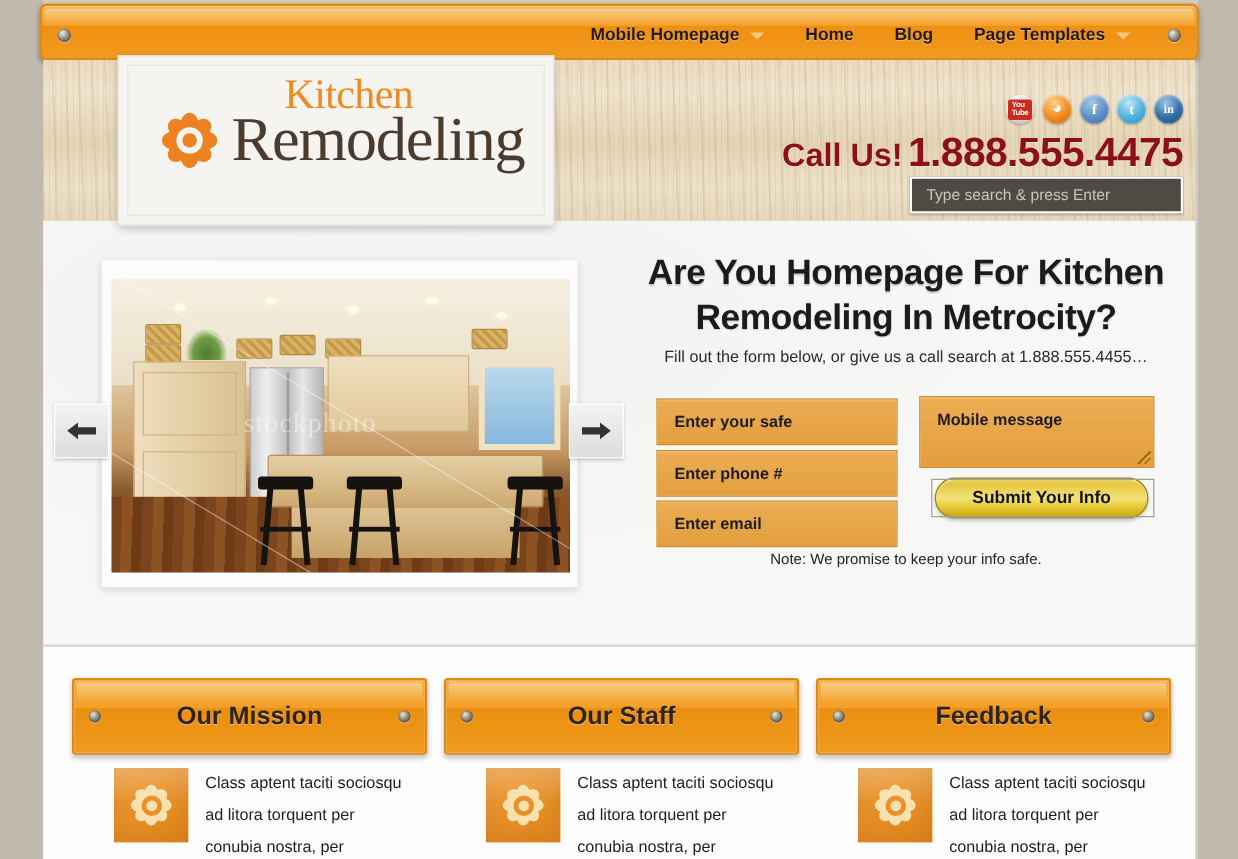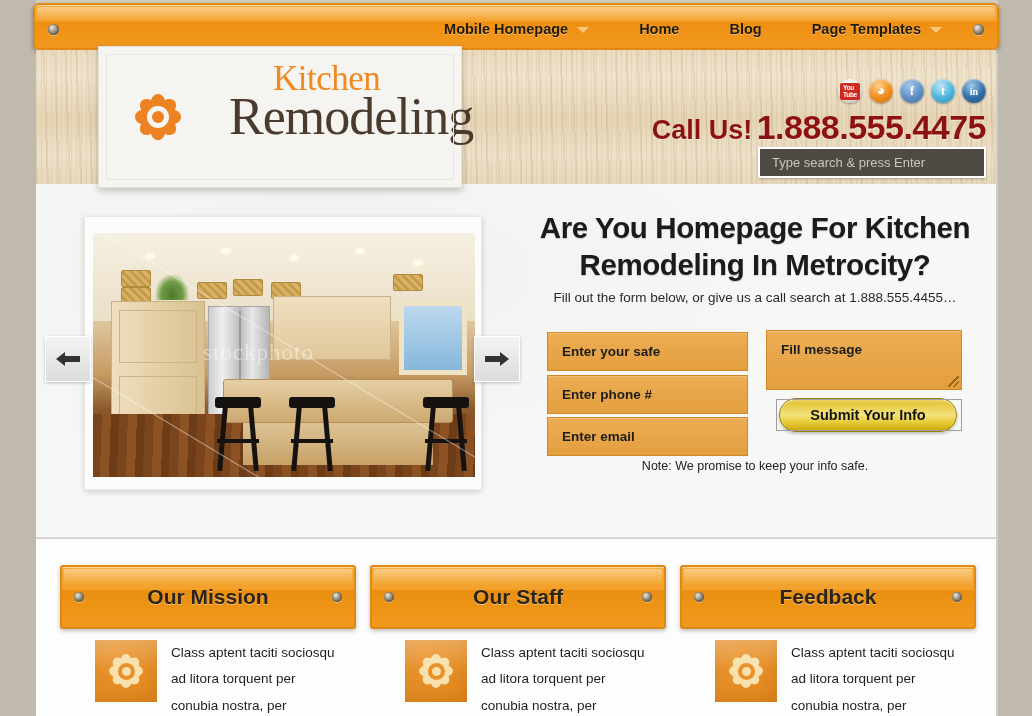--- a/index.html
+++ b/index.html
@@ -42,21 +42,21 @@
   .nav-screw{
     position:absolute; top:19px; width:11px; height:11px; border-radius:50%;
     background:radial-gradient(circle at 34% 30%, #f2efe6 0%, #9b9384 45%, #4e4941 100%);
     box-shadow:0 1px 1px rgba(255,255,255,.45), inset 0 0 2px rgba(0,0,0,.6);
   }
   .nav-screw.left { left: 13px; }
   .nav-screw.right{ right: 13px; }
 
   #navmenu{
     position:absolute; right:38px; top:0; height:47px;
-    display:flex; align-items:center; gap:16px;
+    display:flex; align-items:center; gap:0px;
   }
   .nav-item{
     display:flex; align-items:center; gap:9px;
     padding: 0 17px; height:47px;
     font-size:14.5px; font-weight:bold; color:#231a0c;
     text-shadow:0 1px 0 rgba(255,255,255,.35);
     cursor:pointer; white-space:nowrap;
   }
   .caret{
     width:0;height:0;border-left:6px solid transparent;border-right:6px solid transparent;
@@ -100,21 +100,21 @@
   .flower .petal{
     position:absolute; left:50%; top:50%; width:16px; height:23px;
     background:#ec8222; border-radius:50% 50% 50% 50%;
     transform-origin:50% 0%;
   }
   .flower .core{
     position:absolute; left:50%; top:50%; width:12px; height:12px; margin:-6px 0 0 -6px;
     border-radius:50%; background:#ec8222;
     box-shadow:0 0 0 5px #f5f4f1;
   }
-  .logo-words{ position:relative; line-height:1;margin-left:36px; }
+  .logo-words{ position:relative; line-height:1; }
   .logo-kitchen{
     position:absolute; left:44px; top:-30px;
     font-family:"Liberation Serif", serif;
     font-size:35px; color:#ef8a22; letter-spacing:-.5px;
   }
   .logo-remodel{
     font-family:"Liberation Serif", serif;
     font-size:52px; color:#4a3b2e; letter-spacing:-1px;
   }
 
@@ -478,21 +478,21 @@
   <div class="field" id="f-name">
     <span>Enter your safe</span>
   </div>
   <div class="field" id="f-phone">
     <span>Enter phone #</span>
   </div>
   <div class="field" id="f-email">
     <span>Enter email</span>
   </div>
   <div class="field" id="f-msg">
-    <span>Fill message</span>
+    <span>Mobile message</span>
     <span class="grip"></span>
   </div>
 
   <div id="submit">
     <span>Submit Your Info</span>
   </div>
   <div id="submit-focus"></div>
 
   <div id="note">Note: We promise to keep your info safe.</div>
 

